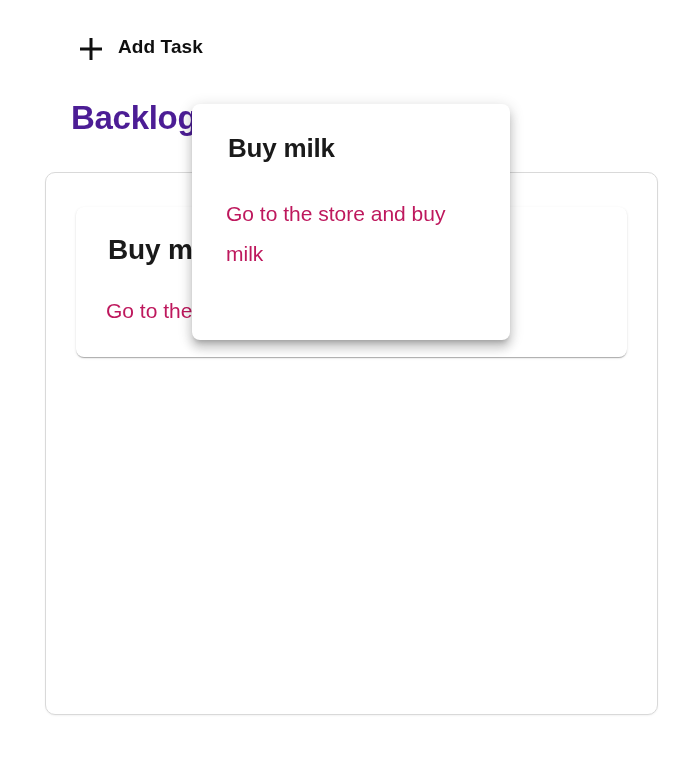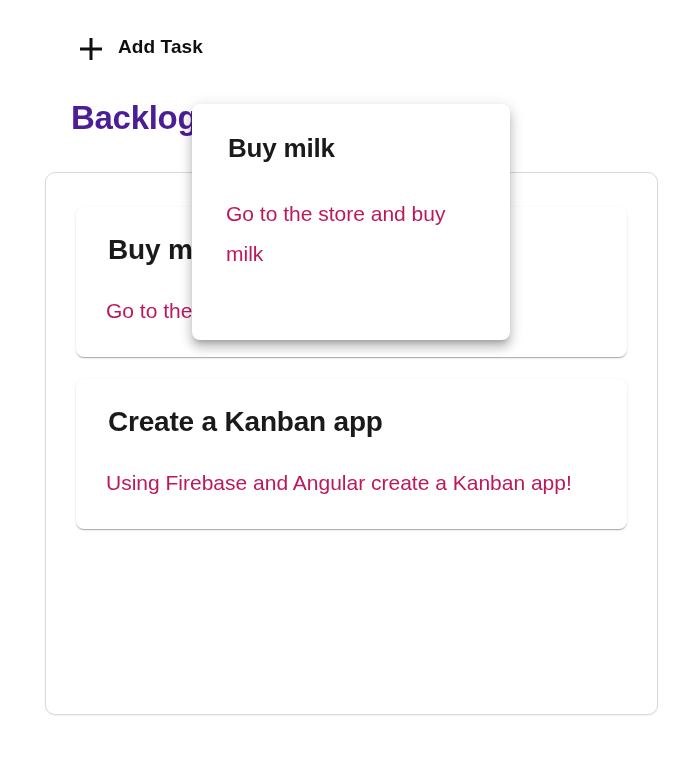--- a/index.html
+++ b/index.html
@@ -166,24 +166,20 @@
 
   <h1 class="column-title">Backlog</h1>
 
   <div class="drop-list">
 
     <div class="task-card">
       <h2 class="task-title">Buy milk</h2>
       <p class="task-desc">Go to the store and buy milk</p>
     </div>
 
-    <div class="task-card">
-      <h2 class="task-title">Create a Kanban app</h2>
-      <p class="task-desc">Using Firebase and Angular create a Kanban app!</p>
-    </div>
 
   </div>
 
   <div class="drag-preview">
     <h2 class="task-title">Buy milk</h2>
     <p class="task-desc">Go to the store and buy milk</p>
   </div>
 
 </div>
 

